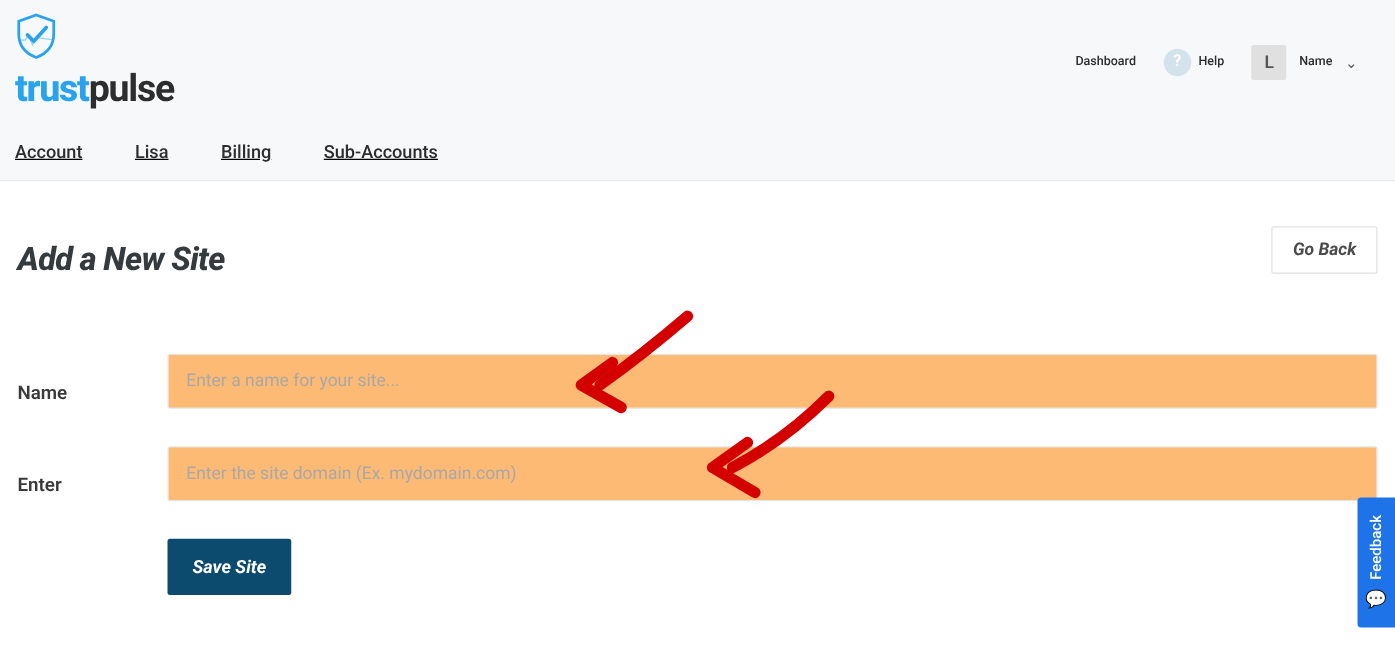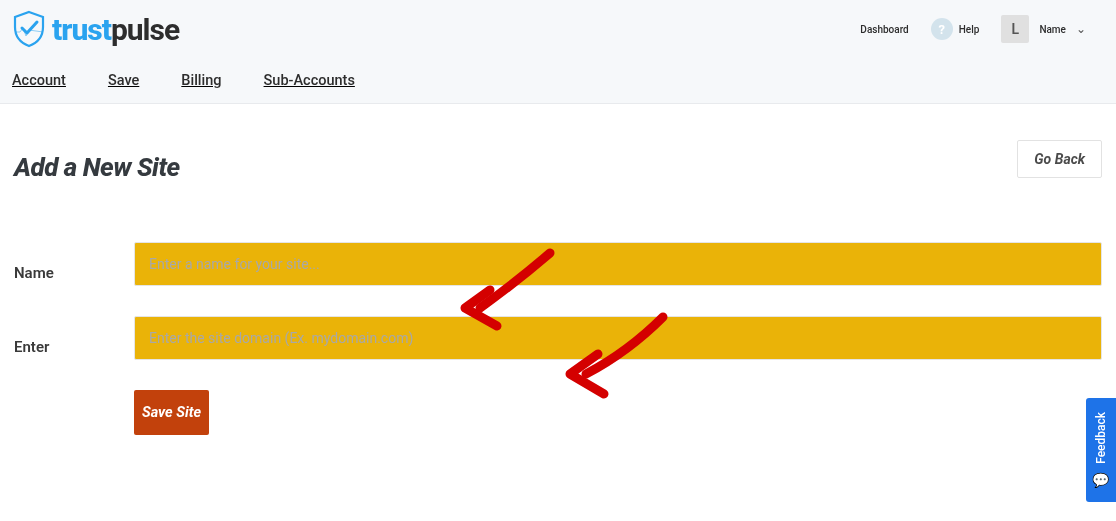--- a/index.html
+++ b/index.html
@@ -1,39 +1,39 @@
 <!DOCTYPE html>
 <html><head>
 <meta charset="utf-8">
 <style>
   * { box-sizing: border-box; margin: 0; padding: 0; font-family: -apple-system, BlinkMacSystemFont, "Segoe UI", Roboto, Helvetica, Arial, sans-serif; }
   body { background: #ffffff; width: 1116px; height: 521px; overflow: hidden; position: relative; }
   .top-bar { background: #f6f8fa; border-bottom: 1px solid #e8eaed; }
   .top-row { display: flex; align-items: center; justify-content: space-between; padding: 10px 12px 0 12px; }
-  .logo { display: flex; align-items: center; gap: 6px; }
+  .logo { display: flex; gap: 6px; flex-direction: column; }
   .logo-text { font-size: 30px; font-weight: 700; color: #2d2d2d; letter-spacing: -1px; }
   .logo-text .blue { color: #2aa3ef; font-weight: 800; }
   .right-links { display: flex; align-items: center; gap: 22px; padding-right: 18px; }
   .link { font-size: 10px; color: #2d2d2d; font-weight: 500; cursor: pointer; }
   .help-wrap { display: flex; align-items: center; gap: 6px; cursor: pointer; }
   .help-circle { width: 22px; height: 22px; border-radius: 50%; background: #d3e3ec; color: #fff; display: flex; align-items: center; justify-content: center; font-size: 13px; font-weight: 700; }
   .user-wrap { display: flex; align-items: center; gap: 10px; cursor: pointer; }
   .avatar { width: 28px; height: 28px; background: #e0e0e0; color: #555; display: flex; align-items: center; justify-content: center; font-size: 14px; font-weight: 600; border-radius: 2px; }
   .chevron { font-size: 12px; color: #555; }
   .sub-nav { display: flex; gap: 42px; padding: 24px 12px 14px 12px; text-decoration: underline; }
   .sub-nav a { font-size: 14.5px; color: #2d2d2d; font-weight: 500; cursor: pointer; }
   .content { padding: 32px 14px 0 14px; position: relative; }
   .title-row { display: flex; align-items: center; justify-content: space-between; margin-bottom: 60px; }
   .page-title { font-size: 26px; font-weight: 800; font-style: italic; color: #353a3f; letter-spacing: -0.5px; margin-top: 16px; }
   .go-back { border: 1px solid #e2e2e2; background: #fff; padding: 10px 16px; font-size: 14px; font-weight: 700; font-style: italic; color: #4b4b4b; cursor: pointer; border-radius: 2px; }
   .field-row { display: flex; align-items: center; margin-bottom: 30px; }
   .field-label { width: 120px; font-size: 15px; font-weight: 600; color: #3a3a3a; margin-top: 17px; }
-  .text-input { flex: 1; height: 44px; border: 1px solid #e5e5e5; border-radius: 2px; padding: 12px 14px; font-size: 14px; color: #333; background: #eab308; }
+  .text-input { flex: 1; height: 44px; border: 1px solid #e5e5e5; border-radius: 2px; padding: 12px 14px; font-size: 14px; color: #333; background: #fdba74; }
   .text-input::placeholder { color: #a8a8a8; font-style: normal; }
-  .save-btn { margin-left: 120px; background: #c2410c; color: #fff; border: none; padding: 14px 8px; font-size: 14.5px; font-weight: 700; font-style: italic; cursor: pointer; border-radius: 2px; }
+  .save-btn { margin-left: 120px; background: #0c4a6e; color: #fff; border: none; padding: 14px 20px; font-size: 14.5px; font-weight: 700; font-style: italic; cursor: pointer; border-radius: 2px; }
   .feedback-tab { position: absolute; right: 0; top: 398px; width: 30px; height: 104px; background: #1e73e8; color: #fff; display: flex; flex-direction: column; align-items: center; justify-content: center; gap: 8px; cursor: pointer; border-radius: 3px 0 0 3px; }
   .feedback-text { writing-mode: vertical-rl; transform: rotate(180deg); font-size: 12px; font-weight: 500; }
   .feedback-icon { font-size: 14px; }
   .arrow { position: absolute; pointer-events: none; }
 </style>
 </head>
 <body>
 
 <div class="top-bar">
   <div class="top-row">
@@ -53,21 +53,21 @@
       </div>
       <div class="user-wrap">
         <span class="avatar">L</span>
         <span class="link">Name</span>
         <span class="chevron">⌄</span>
       </div>
     </div>
   </div>
   <div class="sub-nav">
     <a>Account</a>
-    <a>Save</a>
+    <a>Lisa</a>
     <a>Billing</a>
     <a>Sub-Accounts</a>
   </div>
 </div>
 
 <div class="content">
   <div class="title-row">
     <h1 class="page-title">Add a New Site</h1>
     <button class="go-back">Go Back</button>
   </div>

